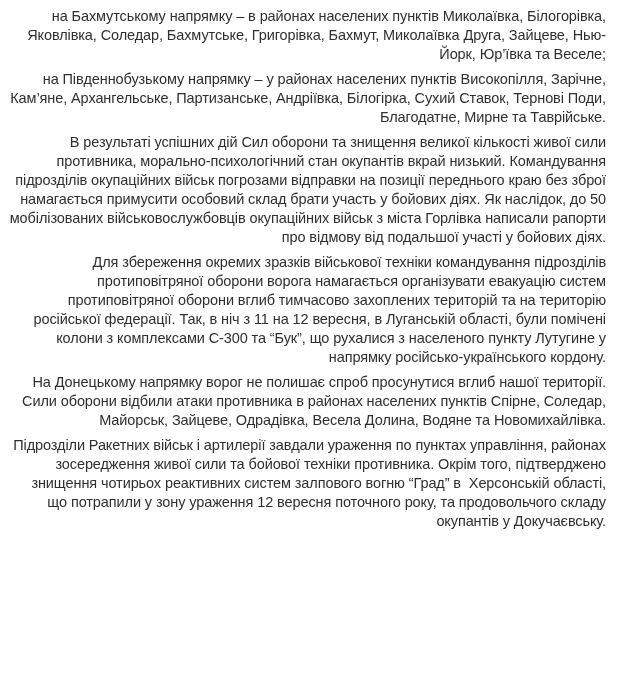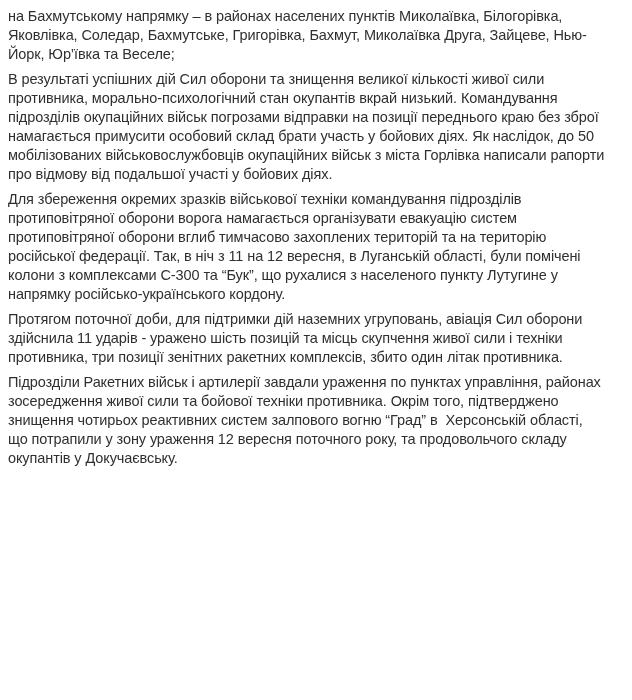--- a/index.html
+++ b/index.html
@@ -18,25 +18,26 @@
     width: 632px;
     padding: 7px 26px 0 8px;
     color: #2f2f2f;
     font-size: 14.5px;
     line-height: 19px;
     letter-spacing: -0.1px;
   }
   .report p {
     margin: 0 0 6px 0;
     white-space: pre-wrap;       
-    text-align: left;
+    text-align: right;
   }
 </style>
 </head>
 <body>
 
 <main class="report">
   <p>на Бахмутському напрямку – в районах населених пунктів Миколаївка, Білогорівка, Яковлівка, Соледар, Бахмутське, Григорівка, Бахмут, Миколаївка Друга, Зайцеве, Нью-Йорк, Юр’ївка та Веселе;</p>
+  <p>на Південнобузькому напрямку – у районах населених пунктів Високопілля, Зарічне, Кам’яне, Архангельське, Партизанське, Андріївка, Білогірка, Сухий Ставок, Тернові Поди, Благодатне, Мирне та Таврійське.</p>
   <p>В результаті успішних дій Сил оборони та знищення великої кількості живої сили противника, морально-психологічний стан окупантів вкрай низький. Командування підрозділів окупаційних військ погрозами відправки на позиції переднього краю без зброї намагається примусити особовий склад брати участь у бойових діях. Як наслідок, до 50 мобілізованих військовослужбовців окупаційних військ з міста Горлівка написали рапорти про відмову від подальшої участі у бойових діях.</p>
   <p>Для збереження окремих зразків військової техніки командування підрозділів протиповітряної оборони ворога намагається організувати евакуацію систем протиповітряної оборони вглиб тимчасово захоплених територій та на територію російської федерації. Так, в ніч з 11 на 12 вересня, в Луганській області, були помічені колони з комплексами С-300 та “Бук”, що рухалися з населеного пункту Лутугине у напрямку російсько-українського кордону.</p>
-  <p>Протягом поточної доби, для підтримки дій наземних угруповань, авіація Сил оборони здійснила 11 ударів - уражено шість позицій та місць скупчення живої сили і техніки противника, три позиції зенітних ракетних комплексів, збито один літак противника.</p>
+  <p>На Донецькому напрямку ворог не полишає спроб просунутися вглиб нашої території. Сили оборони відбили атаки противника в районах населених пунктів Спірне, Соледар, Майорськ, Зайцеве, Одрадівка, Весела Долина, Водяне та Новомихайлівка.</p>
   <p>Підрозділи Ракетних військ і артилерії завдали ураження по пунктах управління, районах зосередження живої сили та бойової техніки противника. Окрім того, підтверджено знищення чотирьох реактивних систем залпового вогню “Град” в  Херсонській області, що потрапили у зону ураження 12 вересня поточного року, та продовольчого складу окупантів у Докучаєвську.</p>
 </main>
 
 </body></html>

